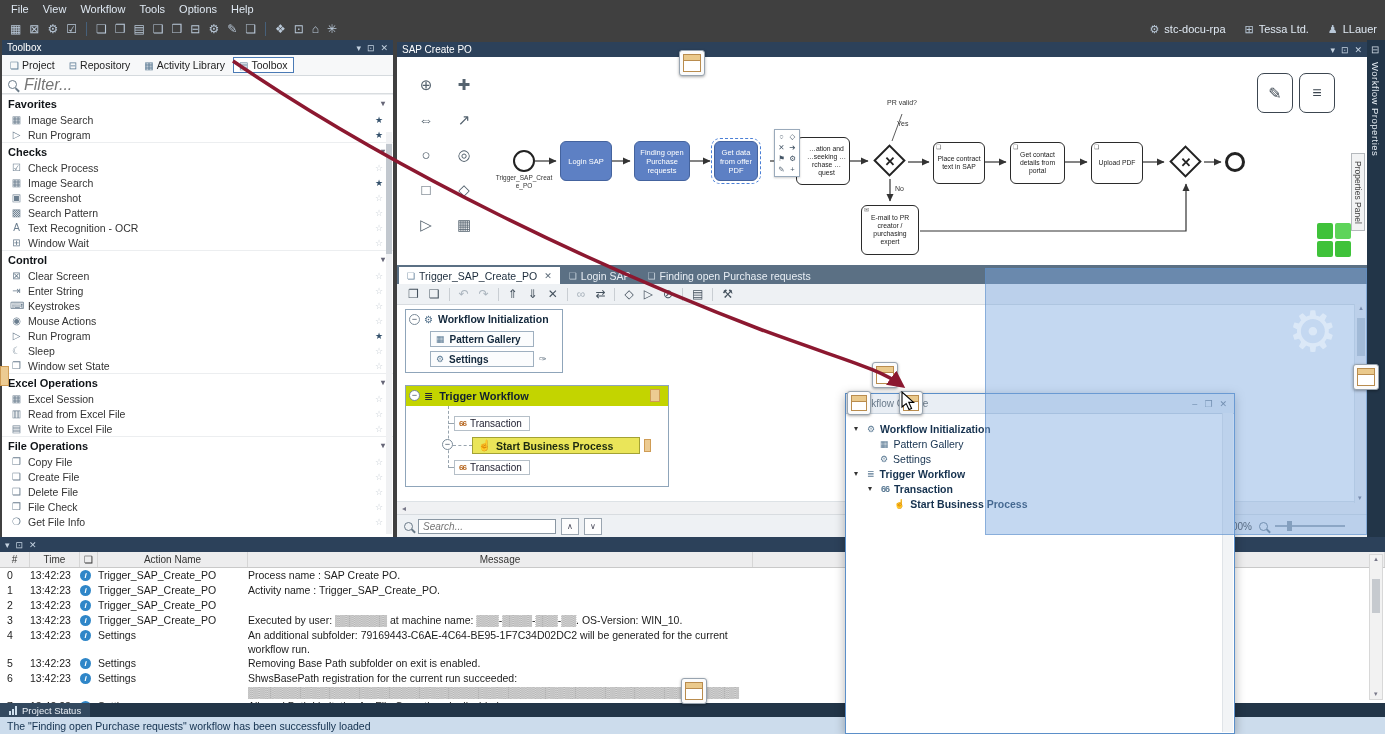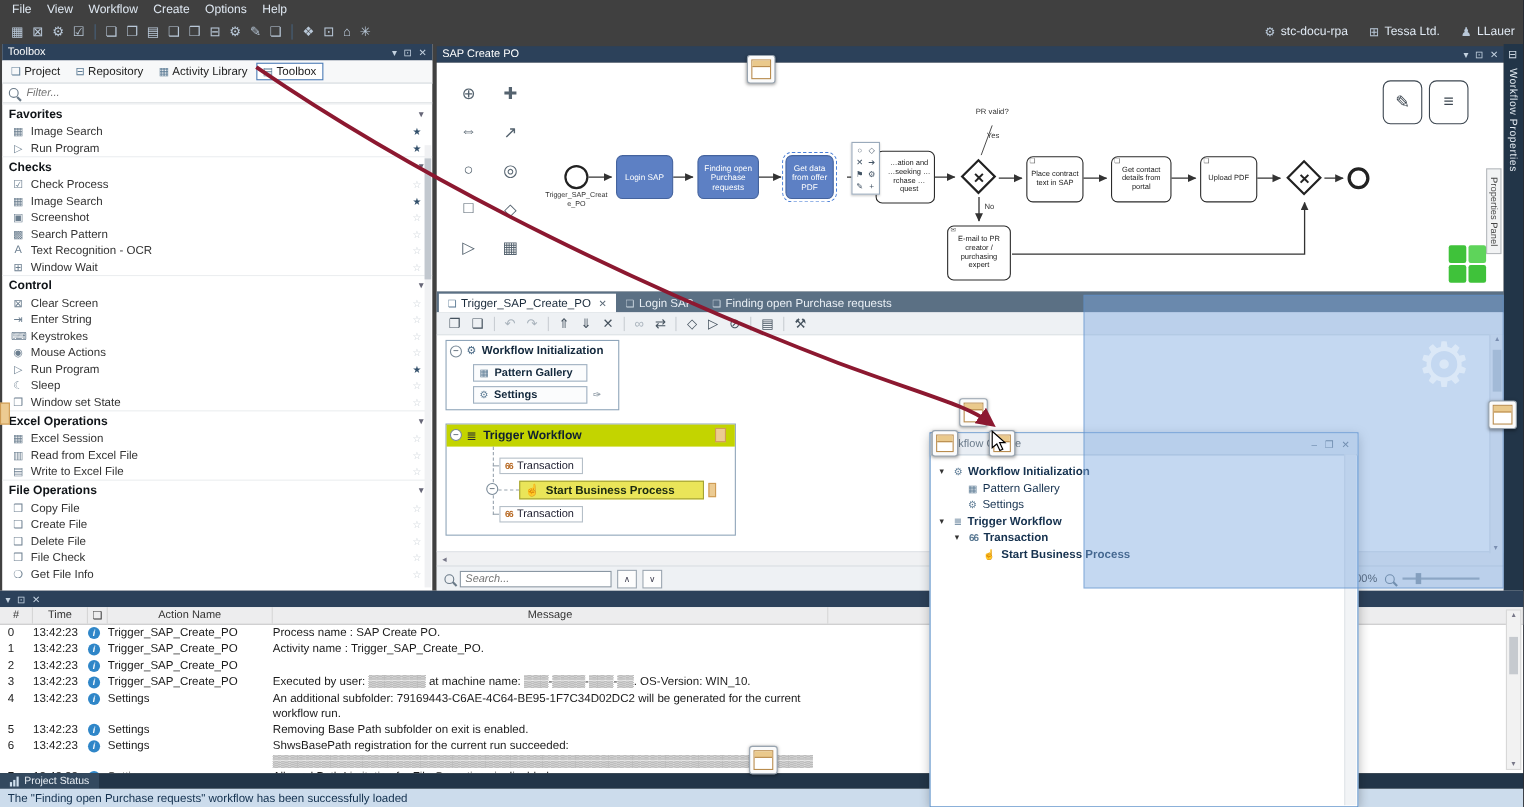--- a/index.html
+++ b/index.html
@@ -18,21 +18,21 @@
   .panel-head{height:15px;background:#2c415a;color:#fff;font-size:10px;display:flex;align-items:center;padding:0 5px;box-sizing:border-box;flex:0 0 auto}
   .ph-title{flex:1;white-space:nowrap;overflow:hidden}
   .ph-btns{display:flex;gap:6px;color:#c4d2e0;font-size:9px}
   
   .toolbox{left:2px;top:40px;width:391px;height:497px;background:#fff;display:flex;flex-direction:column;box-sizing:border-box}
   .tbx-tabs{height:18px;background:#f7f8f9;display:flex;align-items:center;gap:2px;padding:1px 2px;border-bottom:1px solid #d5dade;font-size:10.5px;color:#222;flex:0 0 auto}
   .tbx-tab{display:flex;align-items:center;gap:3px;padding:1px 5px;border:1px solid transparent}
   .tbx-tab .ti{font-size:10px;color:#5b7a94}
   .tbx-tab.active{background:#fff;border-color:#4a7ab5}
   .tbx-filter{height:17px;display:flex;align-items:center;gap:5px;padding:0 6px;border-bottom:1px solid #d9dde0;flex:0 0 auto}
-  .tbx-filter input{border:none;outline:none;flex:1;font-size:10px;font-style:italic;color:#556;font-family:inherit;background:transparent}
+  .tbx-filter input{border:none;outline:none;flex:1;font-size:16px;font-style:italic;color:#556;font-family:inherit;background:transparent}
   .mag{width:7px;height:7px;border:1.5px solid #6a7a88;border-radius:50%;position:relative;flex:0 0 auto;display:inline-block}
   .mag::after{content:"";position:absolute;width:5px;height:1.5px;background:#6a7a88;right:-4px;bottom:-2px;transform:rotate(45deg)}
   .tbx-list{flex:1;overflow:hidden;position:relative}
   .tbx-sec{height:17px;display:flex;align-items:center;padding:0 8px 0 6px;font-weight:bold;font-size:11px;color:#101418;border-top:1px solid #eceef0}
   .tbx-sec .chev{margin-left:auto;color:#667;font-size:8px}
   .tbx-item{height:15px;display:flex;align-items:center;gap:5px;padding-left:8px;font-size:10.5px;color:#333}
   .tbx-item .ic{width:13px;text-align:center;color:#6b7e8f;font-size:10px}
   .tbx-item .star{margin-left:auto;margin-right:10px;font-size:9px;color:#c7ced5}
   .tbx-item.fav .star{color:#33506b}
   .tbx-scroll{position:absolute;right:1px;top:38px;bottom:3px;width:6px;background:#f0f1f3}
@@ -142,21 +142,21 @@
 </style>
 </head>
 <body>
 
 <div class="screen">
 
   <div class="menubar abs">
     <span class="menu-item">File</span>
     <span class="menu-item">View</span>
     <span class="menu-item">Workflow</span>
-    <span class="menu-item">Create</span>
+    <span class="menu-item">Tools</span>
     <span class="menu-item">Options</span>
     <span class="menu-item">Help</span>
   </div>
 
   <div class="toolbar abs">
     <span class="tb-ic">▦</span>
     <span class="tb-ic">⊠</span>
     <span class="tb-ic">⚙</span>
     <span class="tb-ic">☑</span>
     <span class="tb-sep"></span>

